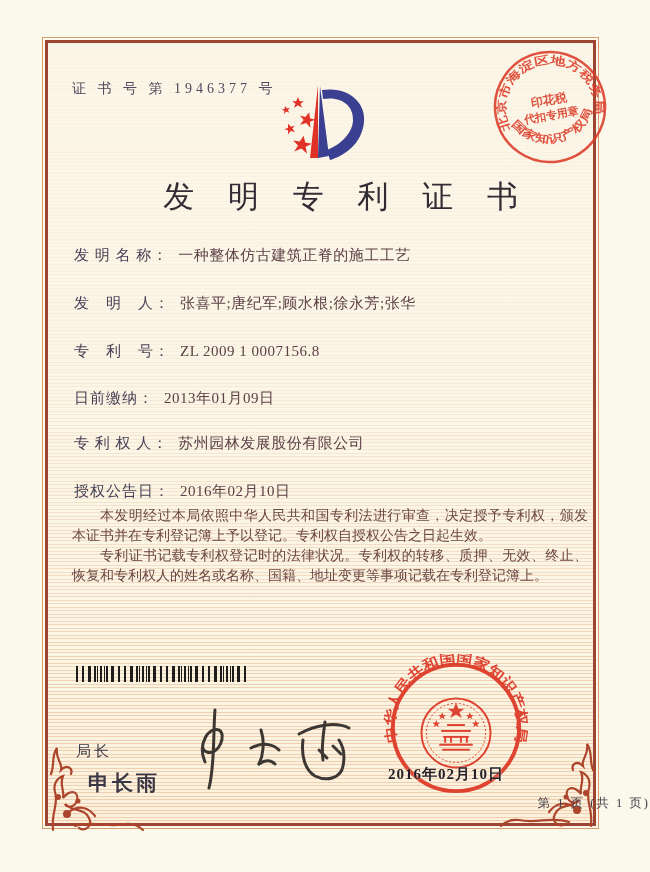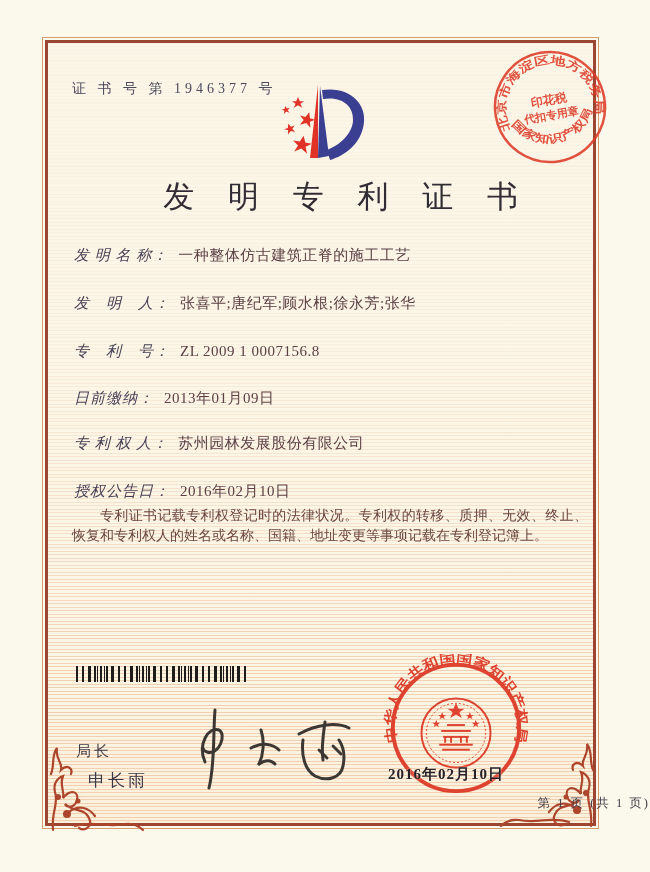--- a/index.html
+++ b/index.html
@@ -44,43 +44,43 @@
   .cert-no{
     position:absolute;left:72px;top:80px;
     font-size:14px;letter-spacing:4px;color:#4d4a5e;
   }
   .title{
     position:absolute;left:0;right:0;top:176px;
     text-align:center;font-size:31px;font-weight:500;
     letter-spacing:13px;text-indent:13px;color:#322c34;margin-left:31px;
   }
   .field-row{position:absolute;left:74px;font-size:15px;white-space:nowrap;}
-  .field-label{color:#463f55;letter-spacing:1px;font-style:italic;}
+  .field-label{color:#463f55;letter-spacing:1px;}
   .field-value{color:#5c4046;margin-left:10px;letter-spacing:0.5px;}
   .row-0{top:246px}.row-1{top:294px}.row-2{top:342px}
   .row-3{top:389px}.row-4{top:434px}.row-5{top:482px}
 
   .body-text{
     position:absolute;left:72px;right:62px;top:506px;
     font-size:14px;line-height:20px;color:#6b4640;
     text-align:justify;
   }
   .body-text p{margin:0;text-indent:2em;}
 
   .barcode{
     position:absolute;left:76px;top:666px;width:172px;height:16px;
     background-image:
       repeating-linear-gradient(90deg,#1e1d1b 0,#1e1d1b 2px,rgba(0,0,0,0) 2px,rgba(0,0,0,0) 6px),
       repeating-linear-gradient(90deg,#1e1d1b 0,#1e1d1b 1px,rgba(0,0,0,0) 1px,rgba(0,0,0,0) 7px);
   }
 
   .exec-role{position:absolute;left:76px;top:742px;font-size:15px;letter-spacing:3px;color:#3b3744;
     font-family:"Liberation Sans","DejaVu Sans",sans-serif;}
-  .exec-name{position:absolute;left:88px;top:769px;font-size:17px;letter-spacing:3px;color:#3b3744;
-    font-family:"Liberation Sans","DejaVu Sans",sans-serif;}
+  .exec-name{position:absolute;left:88px;top:769px;font-size:21px;letter-spacing:3px;color:#3b3744;
+    font-family:"Liberation Sans","DejaVu Sans",sans-serif;font-weight:bold;}
 
   .signature-svg{position:absolute;left:175px;top:700px;width:190px;height:95px;}
 
   .small-seal{position:absolute;left:490px;top:47px;width:120px;height:120px;
     transform:rotate(-10deg);opacity:0.88;}
   .big-seal{position:absolute;left:382px;top:654px;width:148px;height:148px;opacity:0.95;}
   .seal-date{
     position:absolute;left:388px;top:765px;z-index:6;
     font-size:15px;font-weight:bold;color:#272028;letter-spacing:1px;
     text-shadow:0 0 2px rgba(251,245,228,0.8);
@@ -157,20 +157,21 @@
     <span class="field-label">日前缴纳：</span><span class="field-value">2013年01月09日</span>
   </div>
   <div class="field-row row-4">
     <span class="field-label">专 利 权 人：</span><span class="field-value">苏州园林发展股份有限公司</span>
   </div>
   <div class="field-row row-5">
     <span class="field-label">授权公告日：</span><span class="field-value">2016年02月10日</span>
   </div>
 
   <div class="body-text">
+    <p>本发明经过本局依照中华人民共和国专利法进行审查，决定授予专利权，颁发本证书并在专利登记簿上予以登记。专利权自授权公告之日起生效。</p>
     <p>专利证书记载专利权登记时的法律状况。专利权的转移、质押、无效、终止、恢复和专利权人的姓名或名称、国籍、地址变更等事项记载在专利登记簿上。</p>
   </div>
 
   <div class="barcode"></div>
 
   <div class="exec-role">局长</div>
   <div class="exec-name">申长雨</div>
 
   <svg class="signature-svg" viewBox="0 0 190 95">
     <g fill="none" stroke="#3c3732" stroke-width="3" stroke-linecap="round" stroke-linejoin="round">

